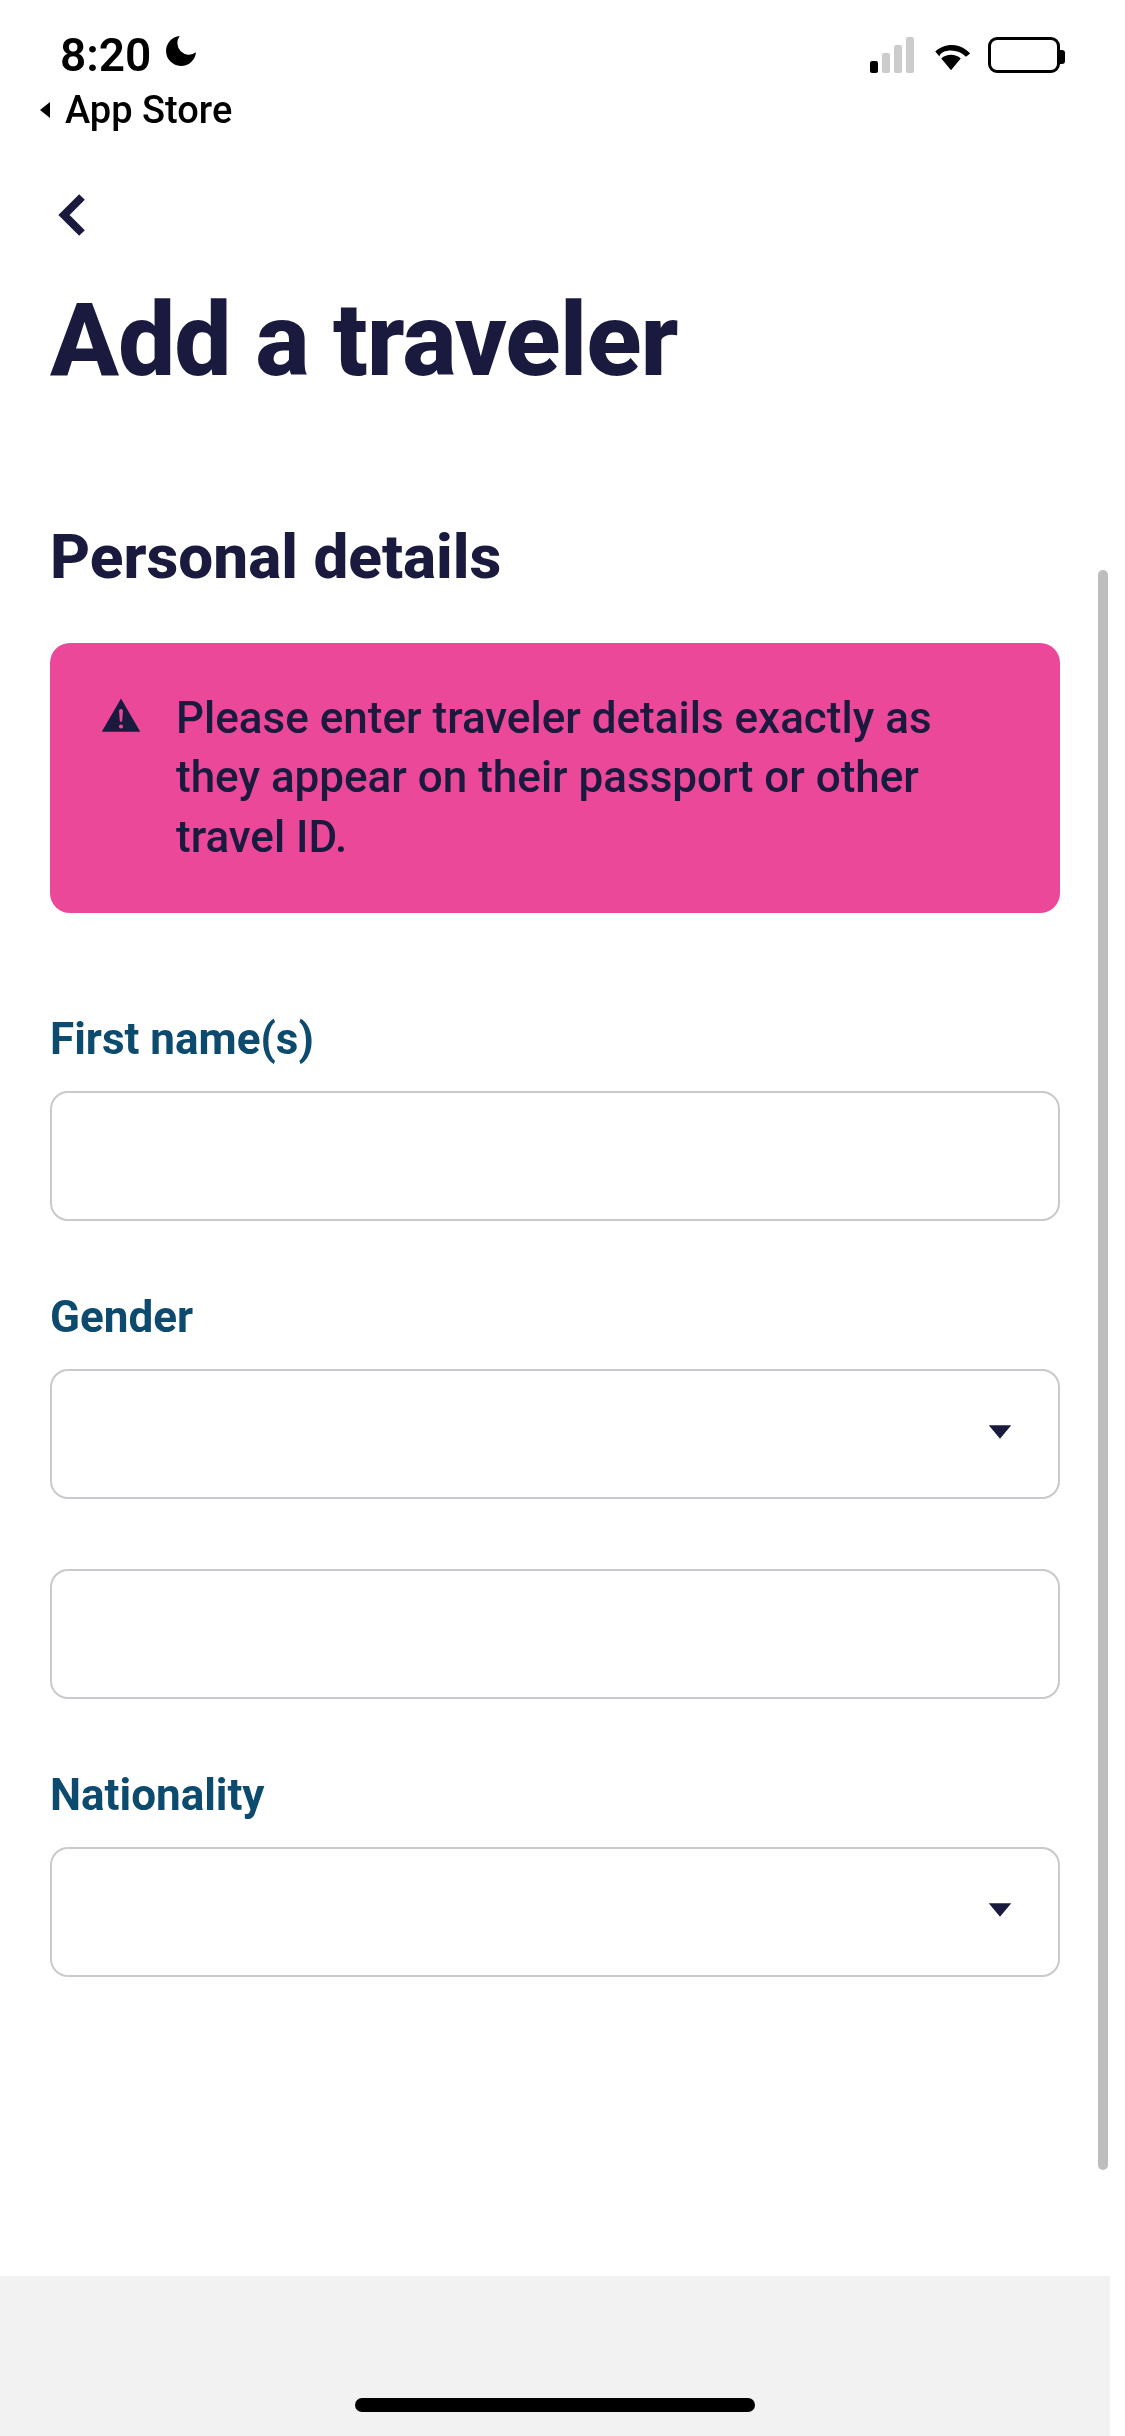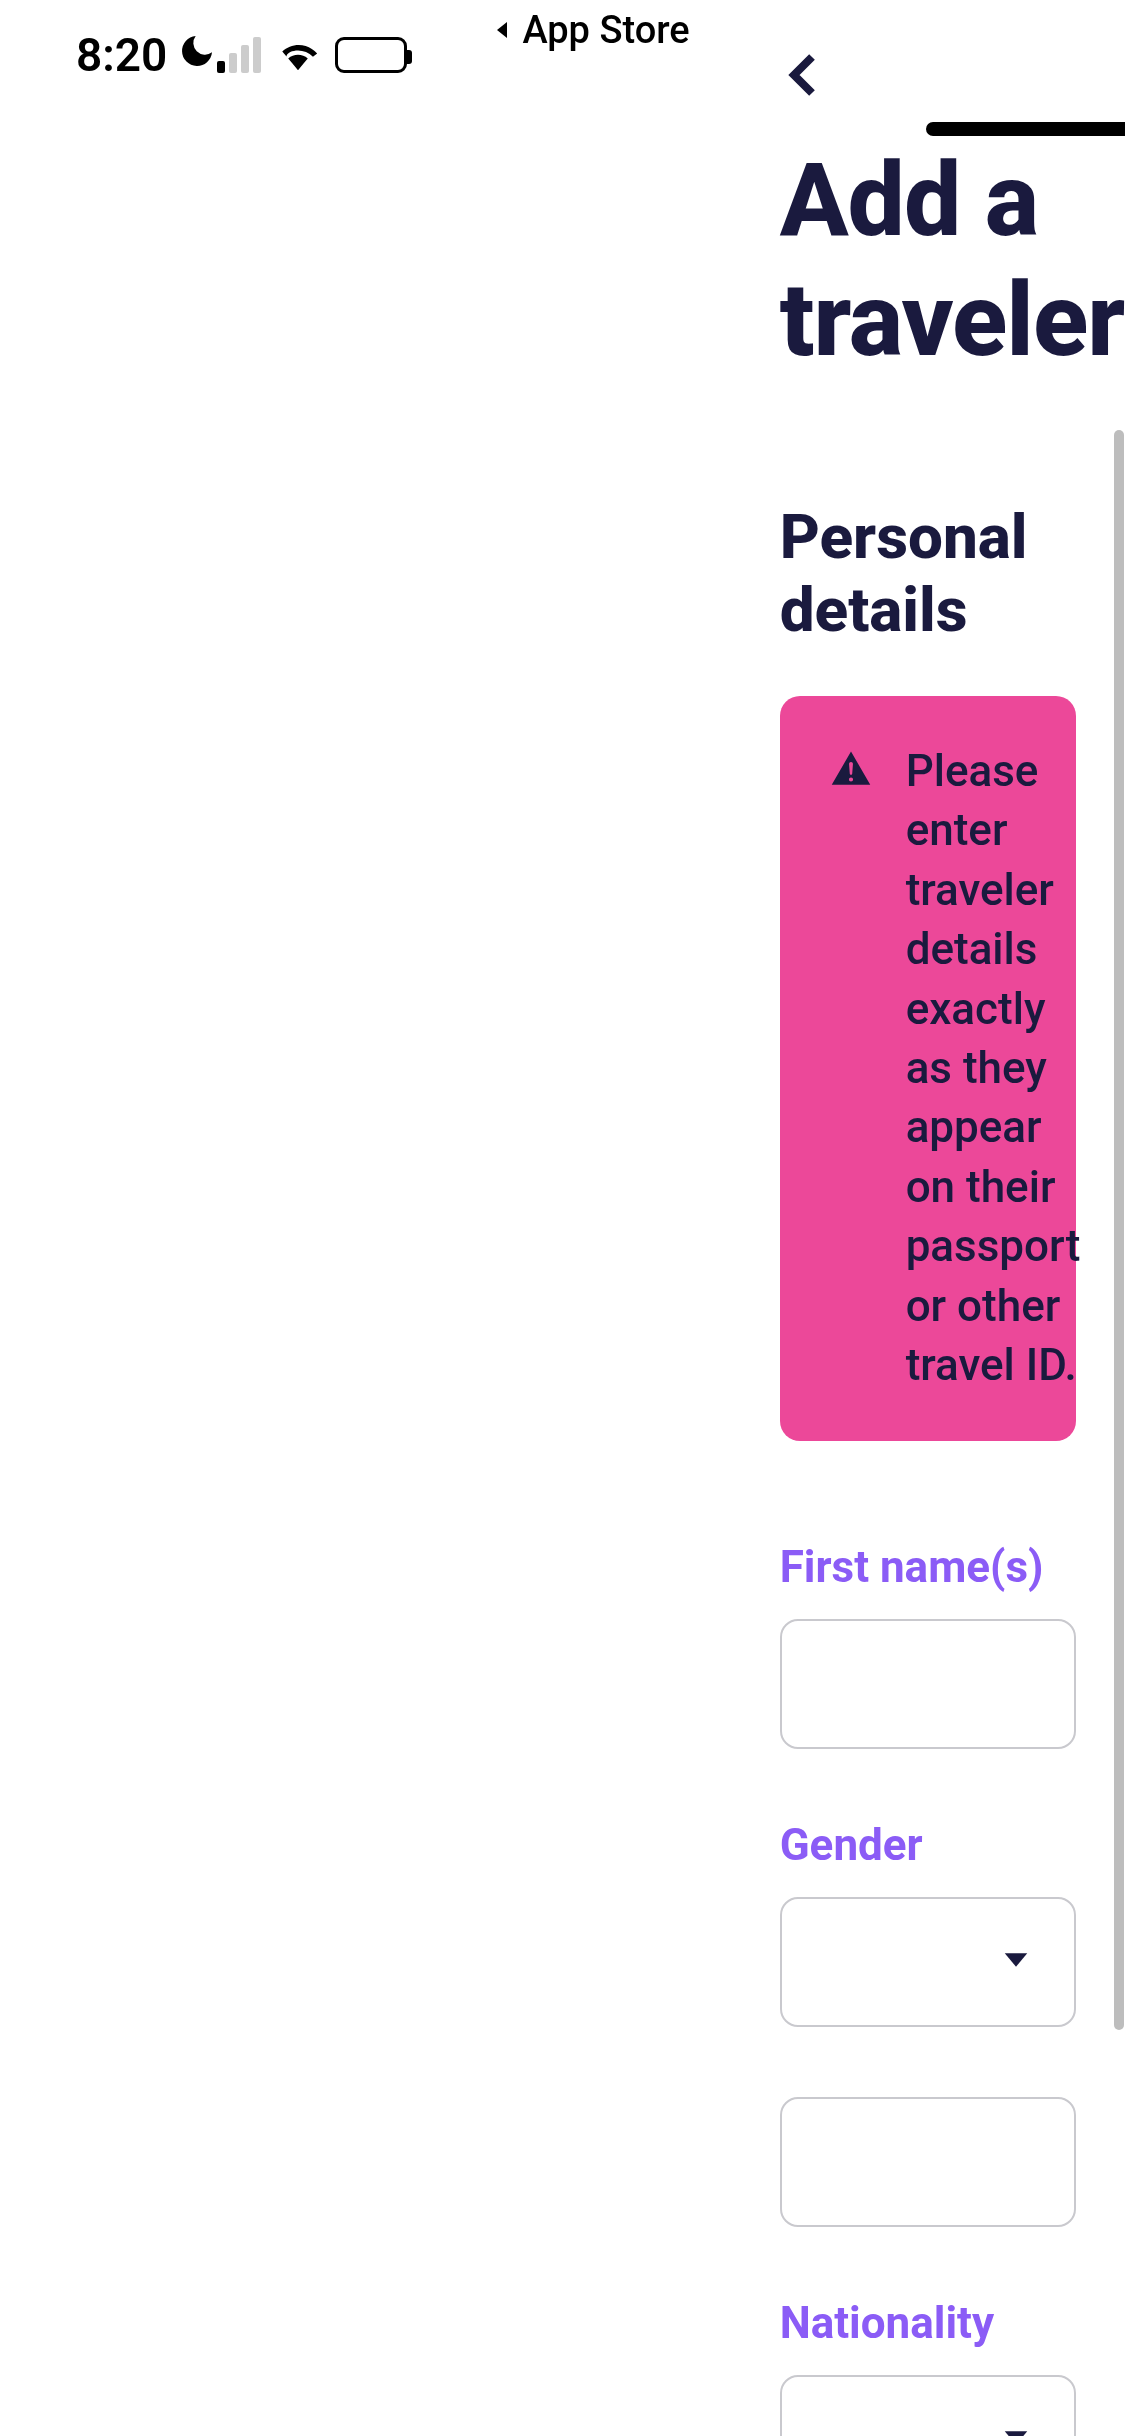--- a/index.html
+++ b/index.html
@@ -1,17 +1,17 @@
 <!DOCTYPE html>
 <html><head>
 <meta charset="utf-8">
 <style>
   * { box-sizing: border-box; margin: 0; padding: 0; }
   html, body { width: 1125px; height: 2436px; background: #fff; font-family: -apple-system, BlinkMacSystemFont, "Segoe UI", Roboto, sans-serif; overflow: hidden; }
-  .screen { width: 1110px; height: 2436px; position: relative; display: flex; flex-direction: row; margin-left: 16px; }
+  .screen { width: 1110px; height: 2436px; position: relative; display: flex; flex-direction: column; }
   
   
   .status-bar { padding: 30px 50px 0 60px; height: 80px; display: flex; justify-content: space-between; align-items: center; color: #000; font-weight: 600; font-size: 46px; }
   .status-left { display: flex; align-items: center; gap: 10px; }
   .status-right { display: flex; align-items: center; gap: 14px; }
   .moon-icon { width: 40px; height: 40px; }
   .signal-bars { display: flex; align-items: flex-end; gap: 4px; height: 36px; }
   .signal-bars span { width: 8px; background: #ccc; border-radius: 2px; }
   .signal-bars span:nth-child(1){ height: 12px; background: #000; }
   .signal-bars span:nth-child(2){ height: 20px; }
@@ -31,21 +31,21 @@
   .back-btn { width: 70px; height: 70px; display: flex; align-items: center; justify-content: flex-start; margin-bottom: 30px; }
   .back-btn svg { width: 48px; height: 48px; stroke: #1a1a3e; stroke-width: 4; fill: none; }
   .page-title { font-size: 102px; font-weight: 800; color: #1a1a3e; letter-spacing: -1px; margin-bottom: 120px; }
   .section-title { font-size: 62px; font-weight: 800; color: #1a1a3e; margin-bottom: 50px; }
   
   .info-banner { background: #ec4899; border-radius: 20px; padding: 46px 50px; display: flex; gap: 34px; align-items: flex-start; margin-bottom: 100px; }
   .info-banner .icon { flex-shrink: 0; width: 42px; height: 42px; margin-top: 6px; }
   .info-banner .msg { font-size: 44px; line-height: 1.35; color: #1a1a3e; font-weight: 500; }
 
   .field { margin-bottom: 70px; }
-  .field-label { font-size: 44px; font-weight: 700; color: #8b5cf6; margin-bottom: 26px; display: block; }
+  .field-label { font-size: 44px; font-weight: 700; color: #0c4a6e; margin-bottom: 26px; display: block; }
   .field-input, .field-select { width: 100%; height: 130px; border: 2px solid #c9c9ce; border-radius: 18px; font-size: 44px; padding: 0 40px; background: #fff; color: #1a1a3e; outline: none; appearance: none; -webkit-appearance: none; }
   .select-wrap { position: relative; }
   .select-caret { position: absolute; right: 46px; top: 50%; transform: translateY(-50%); pointer-events: none; }
   .select-caret svg { width: 28px; height: 18px; fill: #1a1a3e; }
 
   
   .scroll-indicator { position: absolute; right: 2px; top: 430px; width: 10px; height: 1600px; background: #bdbdbd; border-radius: 5px; }
 
   
   .bottom-strip { height: 160px; background: #f2f2f2; position: relative; }

